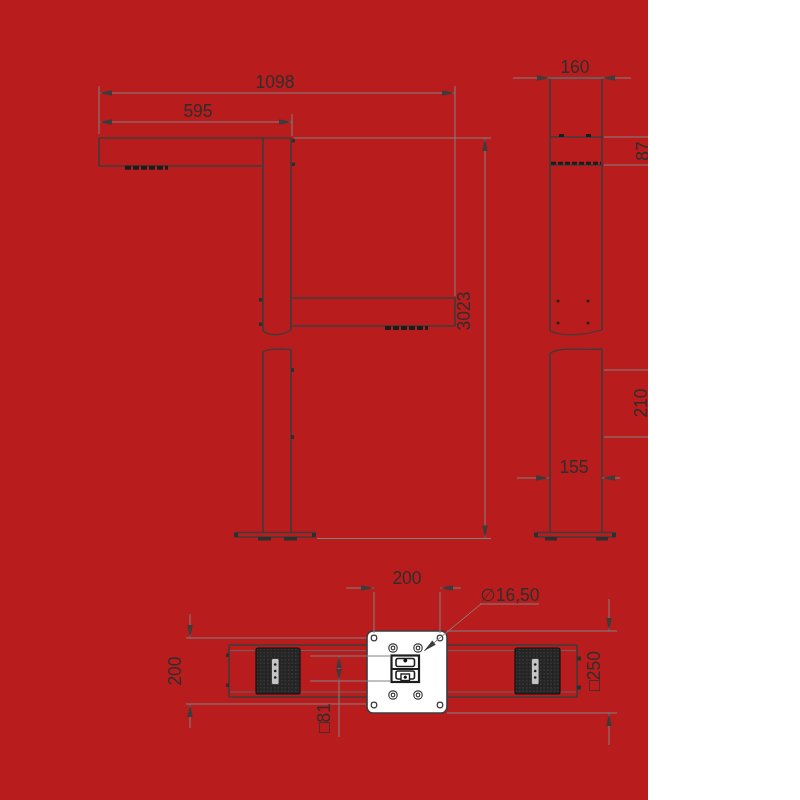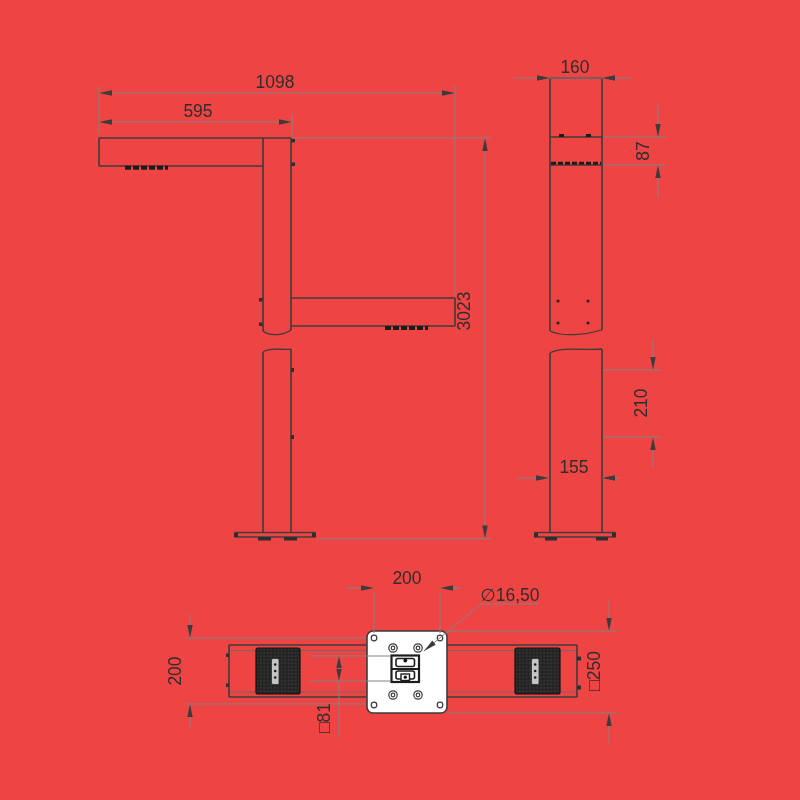--- a/index.html
+++ b/index.html
@@ -1,16 +1,16 @@
 <!DOCTYPE html>
 <html><head>
 <meta charset="utf-8">
 <style>
   html,body{margin:0;padding:0;background:#ffffff;}
-  .page{position:relative;width:800px;height:800px;background:#ef4444;overflow:hidden;}
+  .page{position:relative;width:648px;height:800px;background:#b91c1c;overflow:hidden;}
   svg{display:block;}
   svg text{
     font-family:"Liberation Sans","DejaVu Sans",sans-serif;
     font-size:17.5px;
     fill:#2e2e2e;
   }
 </style>
 </head>
 <body>
 

